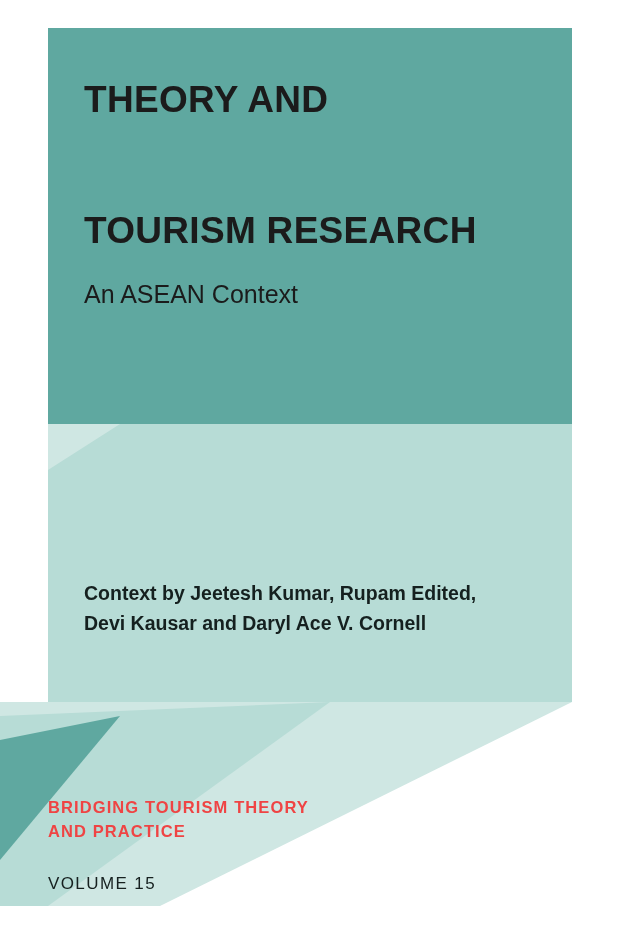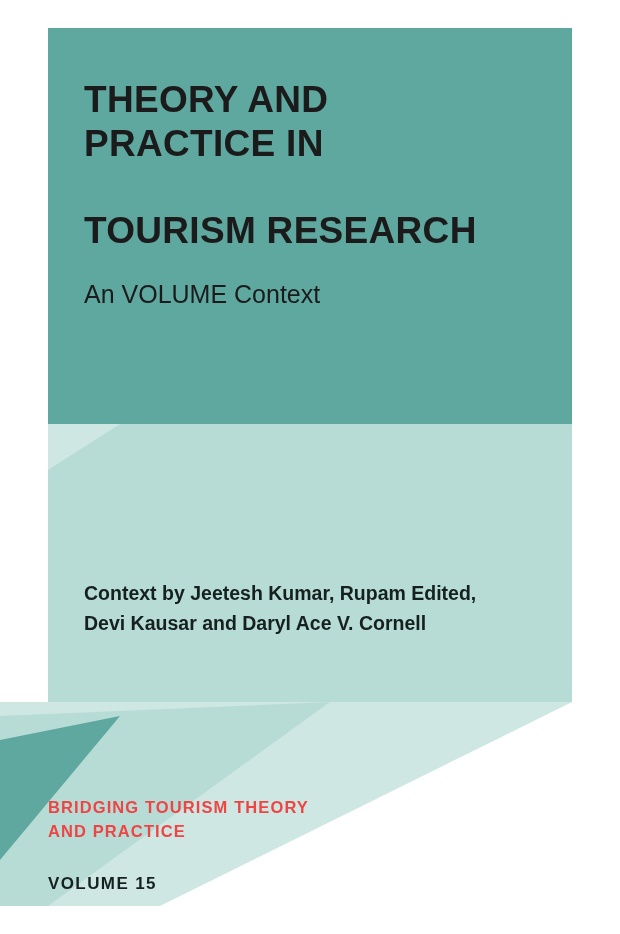--- a/index.html
+++ b/index.html
@@ -109,21 +109,21 @@
     font-weight: bold;
     letter-spacing: 1.1px;
     line-height: 1.45;
     text-transform: uppercase;
   }
 
   .series-volume {
     margin: 30px 0 0 0;
     color: #16201f;
     font-size: 17px;
-    font-weight: bold;
+    font-weight: normal;
     letter-spacing: 1.4px;
     text-transform: uppercase;
   }
 </style>
 </head>
 <body>
 
 <div class="cover">
 
   <div class="block-top"></div>
@@ -142,25 +142,25 @@
     <polygon points="0,716 330,702 48,906 0,906" fill="#b7dcd6"></polygon>
 
     <polygon points="0,740 120,716 0,860" fill="#5fa8a0"></polygon>
 
     <polygon points="48,424 120,424 48,470" fill="#cfe7e3"></polygon>
   </svg>
 
   <div class="title-wrap">
     <h1 class="book-title">
       <span>THEORY AND</span><br>
-      <span>PRACTICE IN</span><br>
+      <br>
       <br>
       <span>TOURISM RESEARCH</span>
     </h1>
-    <p class="book-subtitle">An VOLUME Context</p>
+    <p class="book-subtitle">An ASEAN Context</p>
   </div>
 
   <div class="editors-wrap">
     <p class="editors-line">
       <span class="lead">Context by</span>
       <span>Jeetesh Kumar, Rupam Edited,</span>
     </p>
     <p class="editors-line">Devi Kausar and Daryl Ace V. Cornell</p>
   </div>
 

